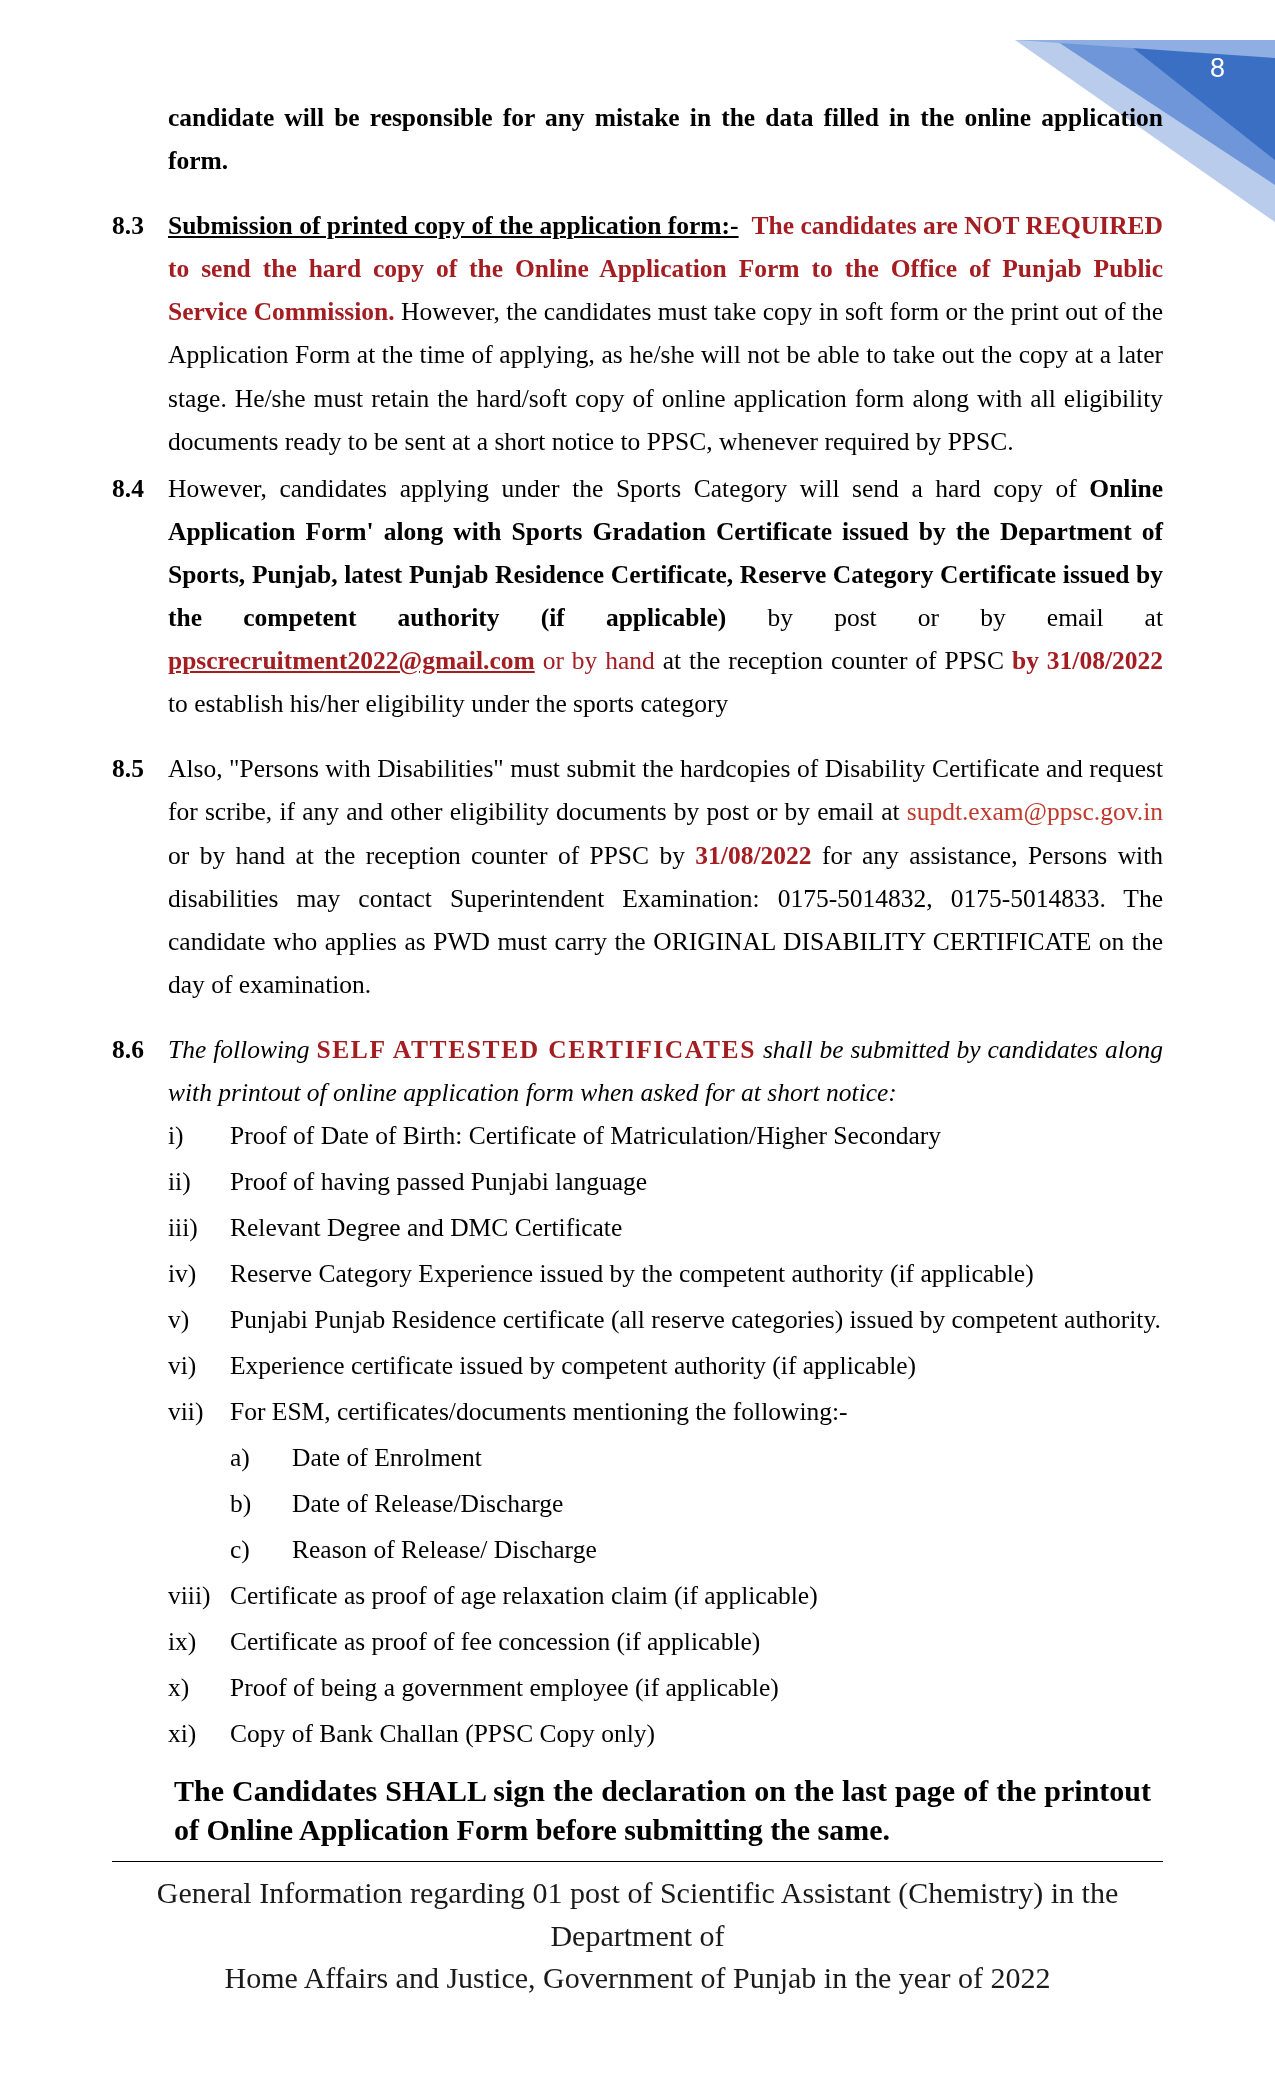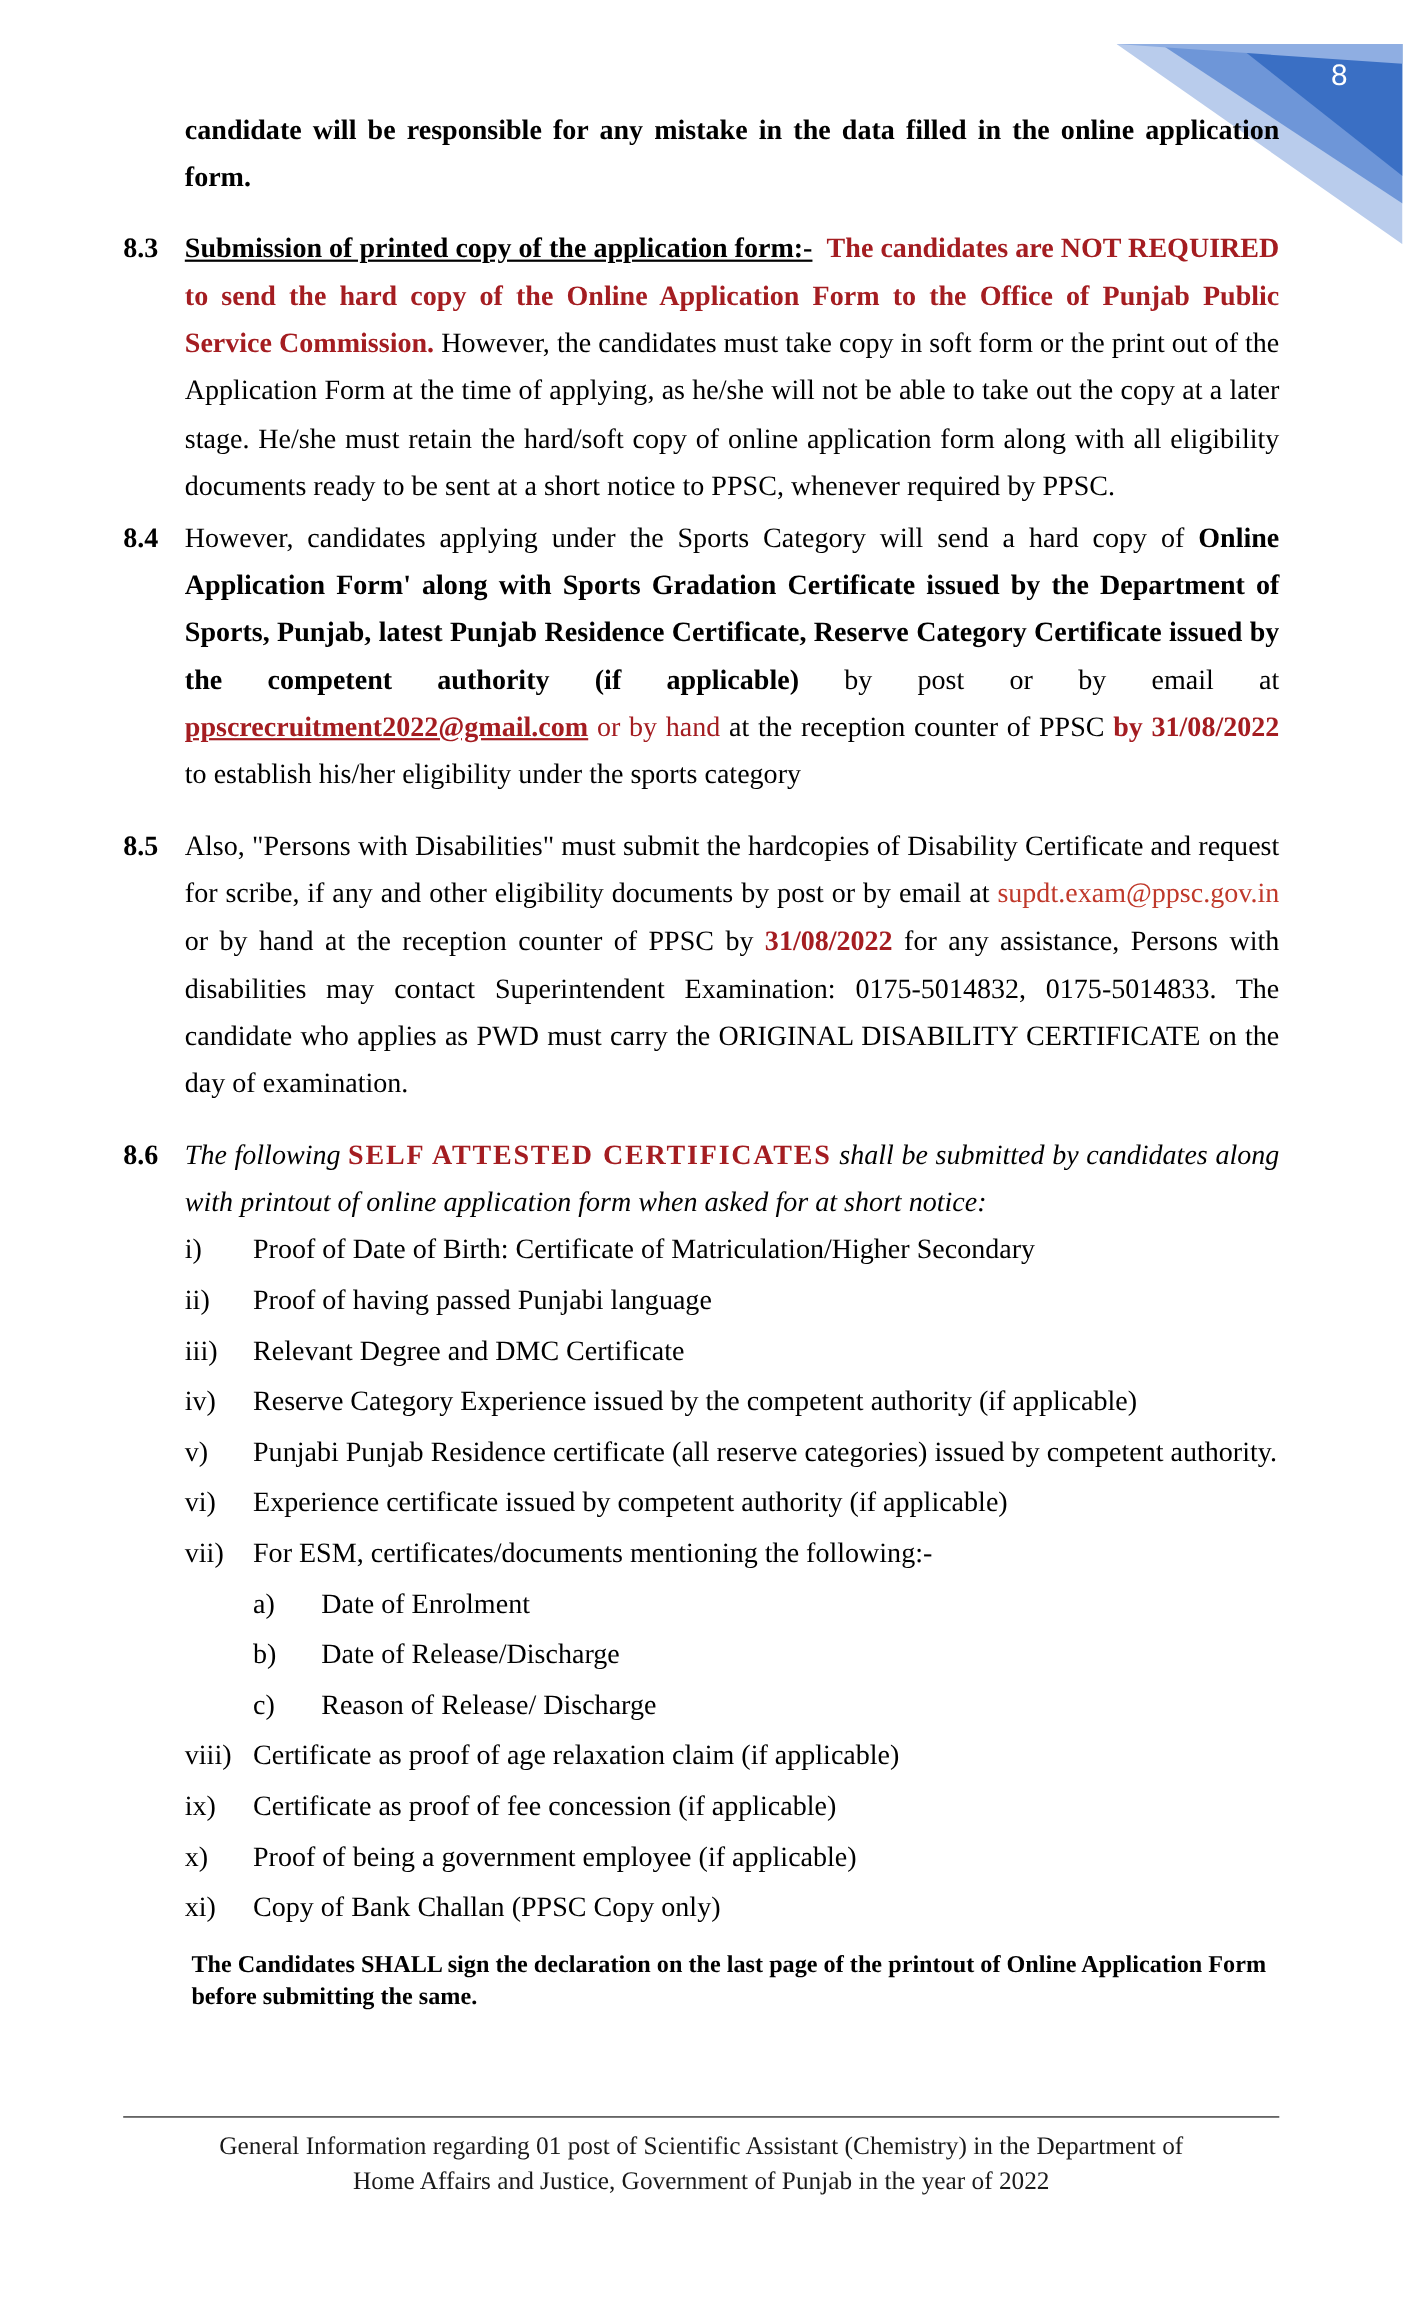--- a/index.html
+++ b/index.html
@@ -128,21 +128,21 @@
     padding-left: 118px;
   }
   .sublist li .marker {
     flex: 0 0 auto;
     width: 62px;
   }
   .sublist li .txt { flex: 1 1 auto; }
 
   
   #declaration {
-    font-size: 22px;
+    font-size: 30px;
     line-height: 1.32;
     font-weight: bold;
     text-align: justify;
     margin: 18px 12px 0 0;
     padding-left: 62px;
   }
 
   
   #footer {
     position: absolute;
@@ -153,21 +153,21 @@
     box-sizing: border-box;
   }
   #footer-rule {
     border: 0;
     border-top: 1px solid #000000;
     margin: 0 0 10px 0;
     width: 100%;
   }
   #footer-text {
     text-align: center;
-    font-size: 23px;
+    font-size: 30px;
     line-height: 1.42;
     color: #1a1a1a;
   }
 </style>
 </head>
 <body>
 
 <svg id="corner-decoration" viewBox="0 0 260 222" preserveAspectRatio="none" aria-hidden="true">
   <polygon points="0,40 260,40 260,222" fill="#B9CCEC"></polygon>
   <polygon points="40,40 260,40 260,185" fill="#6E96D8"></polygon>

